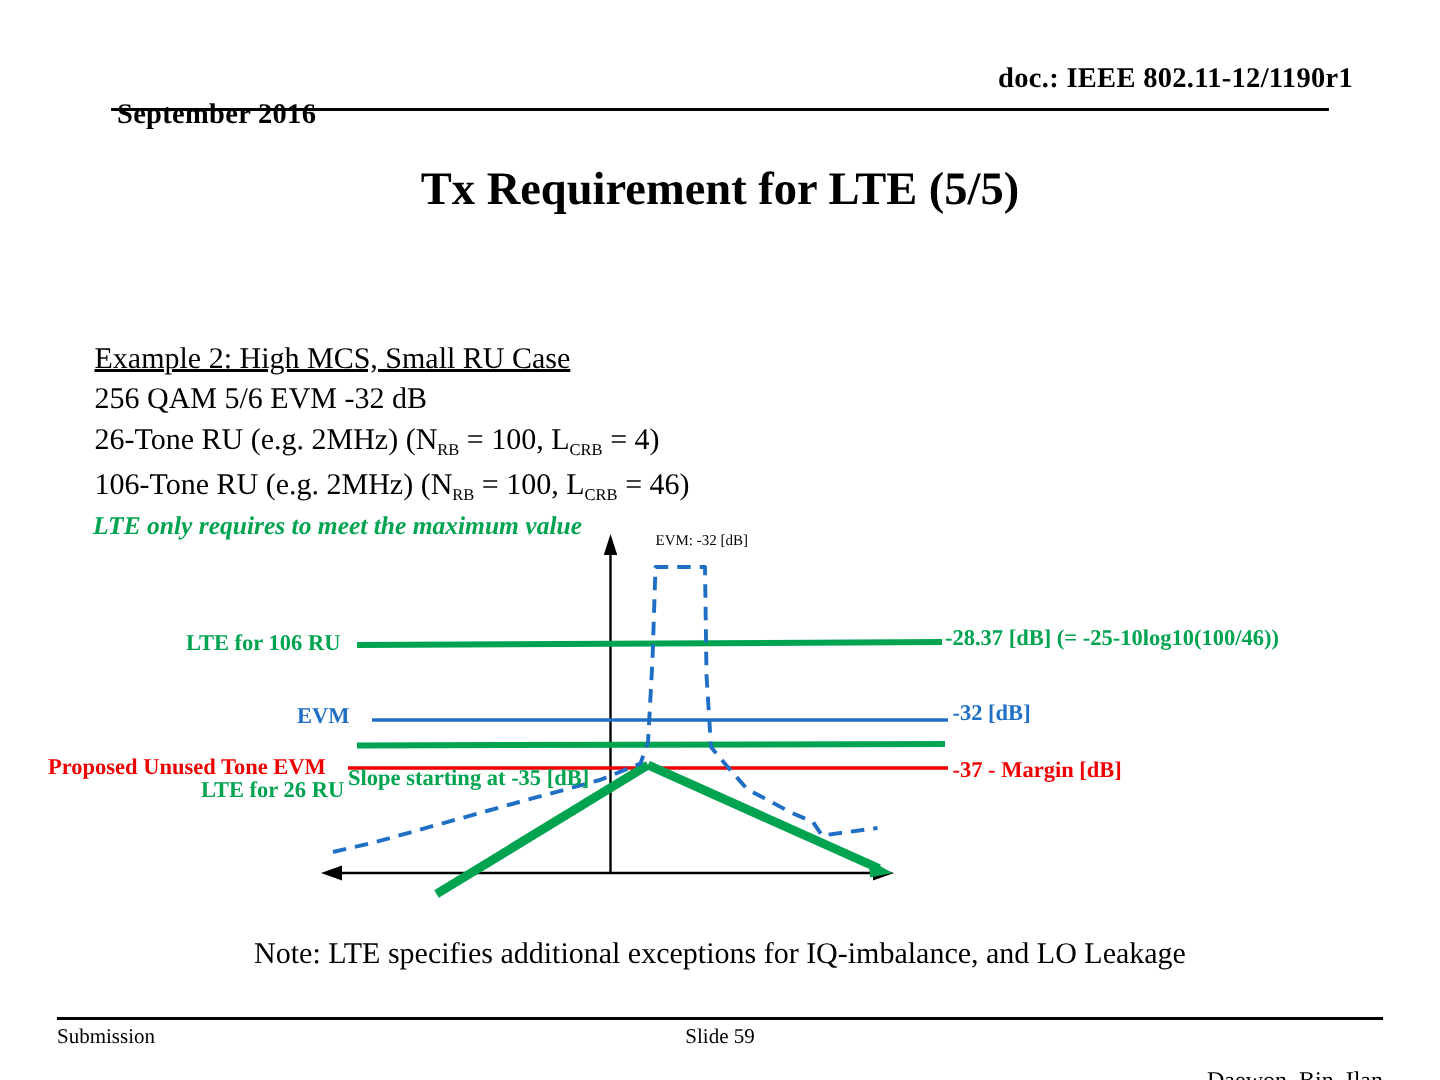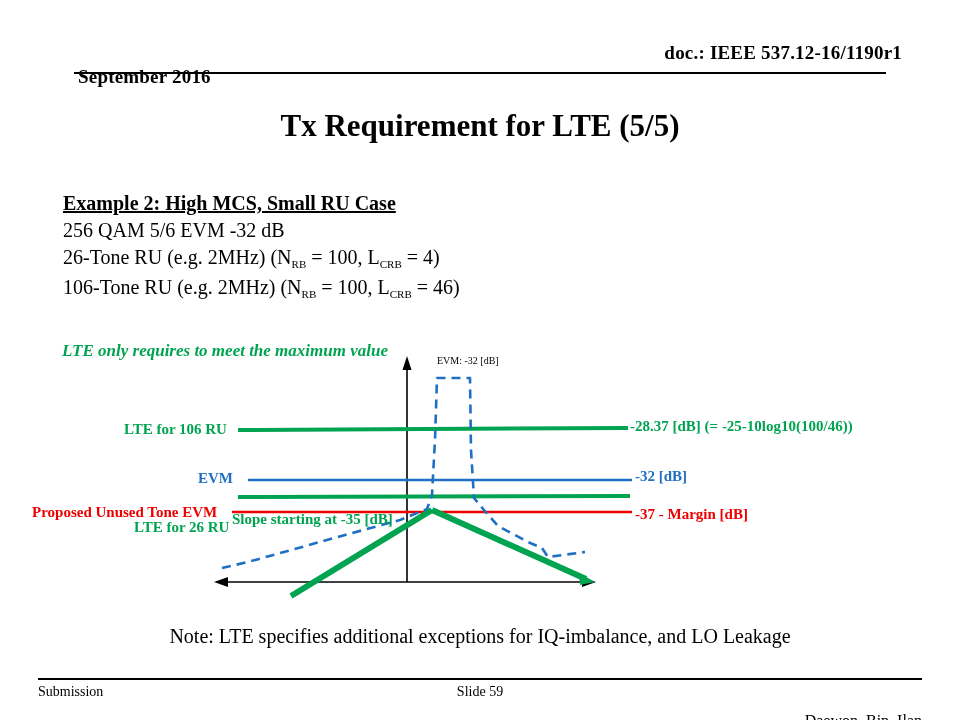--- a/index.html
+++ b/index.html
@@ -14,21 +14,21 @@
   #header-doc{position:absolute;right:58px;top:42px;font-size:19px;font-weight:bold;
               letter-spacing:.2px;white-space:nowrap;}
   #header-rule{position:absolute;left:74px;top:72px;width:812px;height:2px;background:#000;}
 
   
   #slide-title{position:absolute;left:0;right:0;top:108px;text-align:center;
                font-size:31px;font-weight:bold;}
 
   
   #body-text{position:absolute;left:63px;top:190px;font-size:20px;line-height:27px;}
-  #body-text .hl{font-weight:bold;text-decoration:underline;}
+  #body-text .hl{font-weight:normal;text-decoration:underline;margin-top:36px;}
   #body-text .ln{white-space:nowrap;}
   sub{font-size:11px;vertical-align:baseline;position:relative;top:4px;}
 
   
   #chart{position:absolute;left:0;top:330px;width:960px;height:280px;}
   #chart svg{display:block;}
 
   .lbl{position:absolute;font-weight:bold;white-space:nowrap;}
   .grn{color:#00a450;}
   .blu{color:#1f6fc4;}
@@ -57,21 +57,21 @@
   #footer-left{position:absolute;left:38px;top:684px;font-size:14px;}
   #footer-center{position:absolute;left:0;right:0;top:684px;text-align:center;font-size:14px;}
   #footer-right{position:absolute;right:38px;top:712px;font-size:16px;}
 </style>
 </head>
 <body>
 
 <div class="slide">
 
   <div id="header-date">September 2016</div>
-  <div id="header-doc">doc.: IEEE 537.12-16/1190r1</div>
+  <div id="header-doc">doc.: IEEE 802.11-12/1190r1</div>
   <div id="header-rule"></div>
 
   <div id="slide-title">Tx Requirement for LTE (5/5)</div>
 
   <div id="body-text">
     <div class="hl ln">Example 2: High MCS, Small RU Case</div>
     <div class="ln">256 QAM 5/6 EVM -32 dB</div>
     <div class="ln"><span>26-Tone RU (e.g. 2MHz) (N</span><sub>RB</sub><span> = 100, L</span><sub>CRB</sub><span> = 4)</span></div>
     <div class="ln"><span>106-Tone RU (e.g. 2MHz) (N</span><sub>RB</sub><span> = 100, L</span><sub>CRB</sub><span> = 46)</span></div>
   </div>

